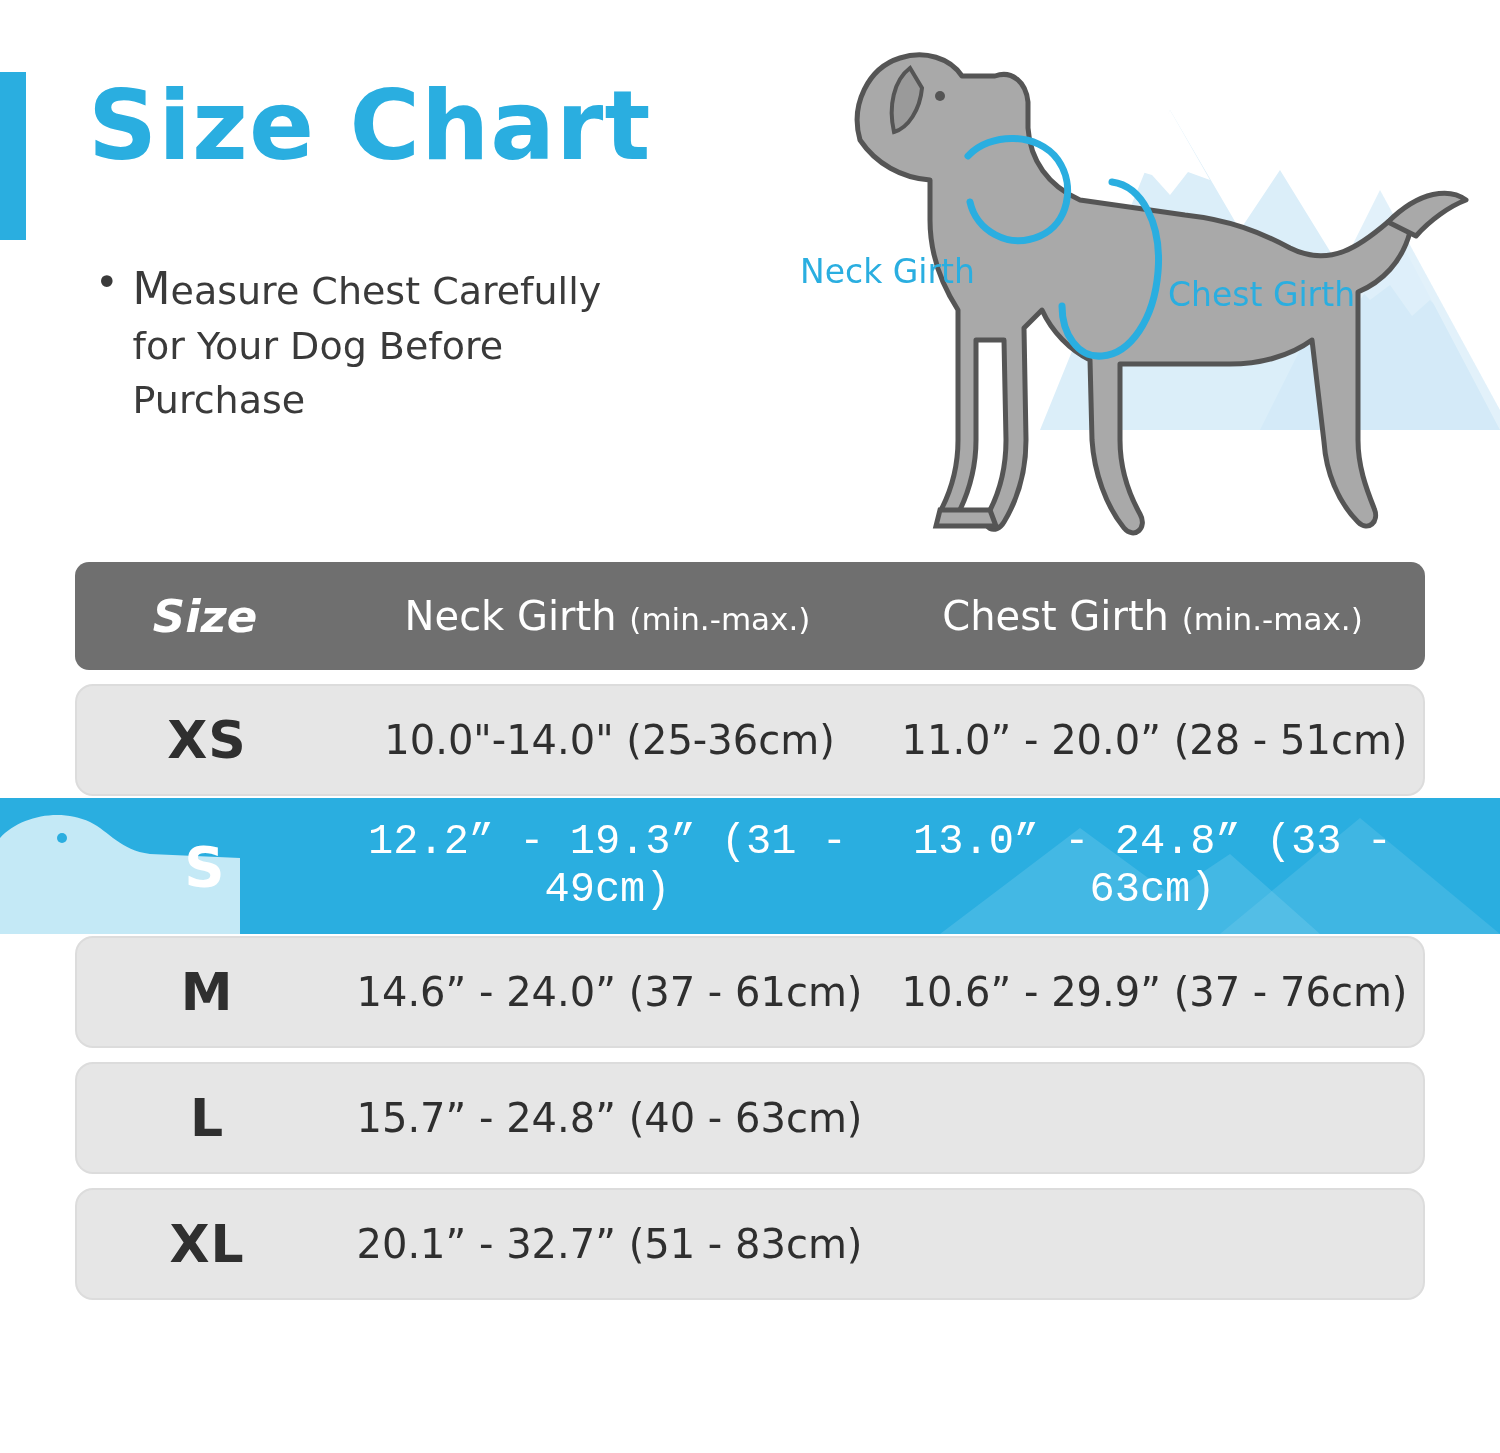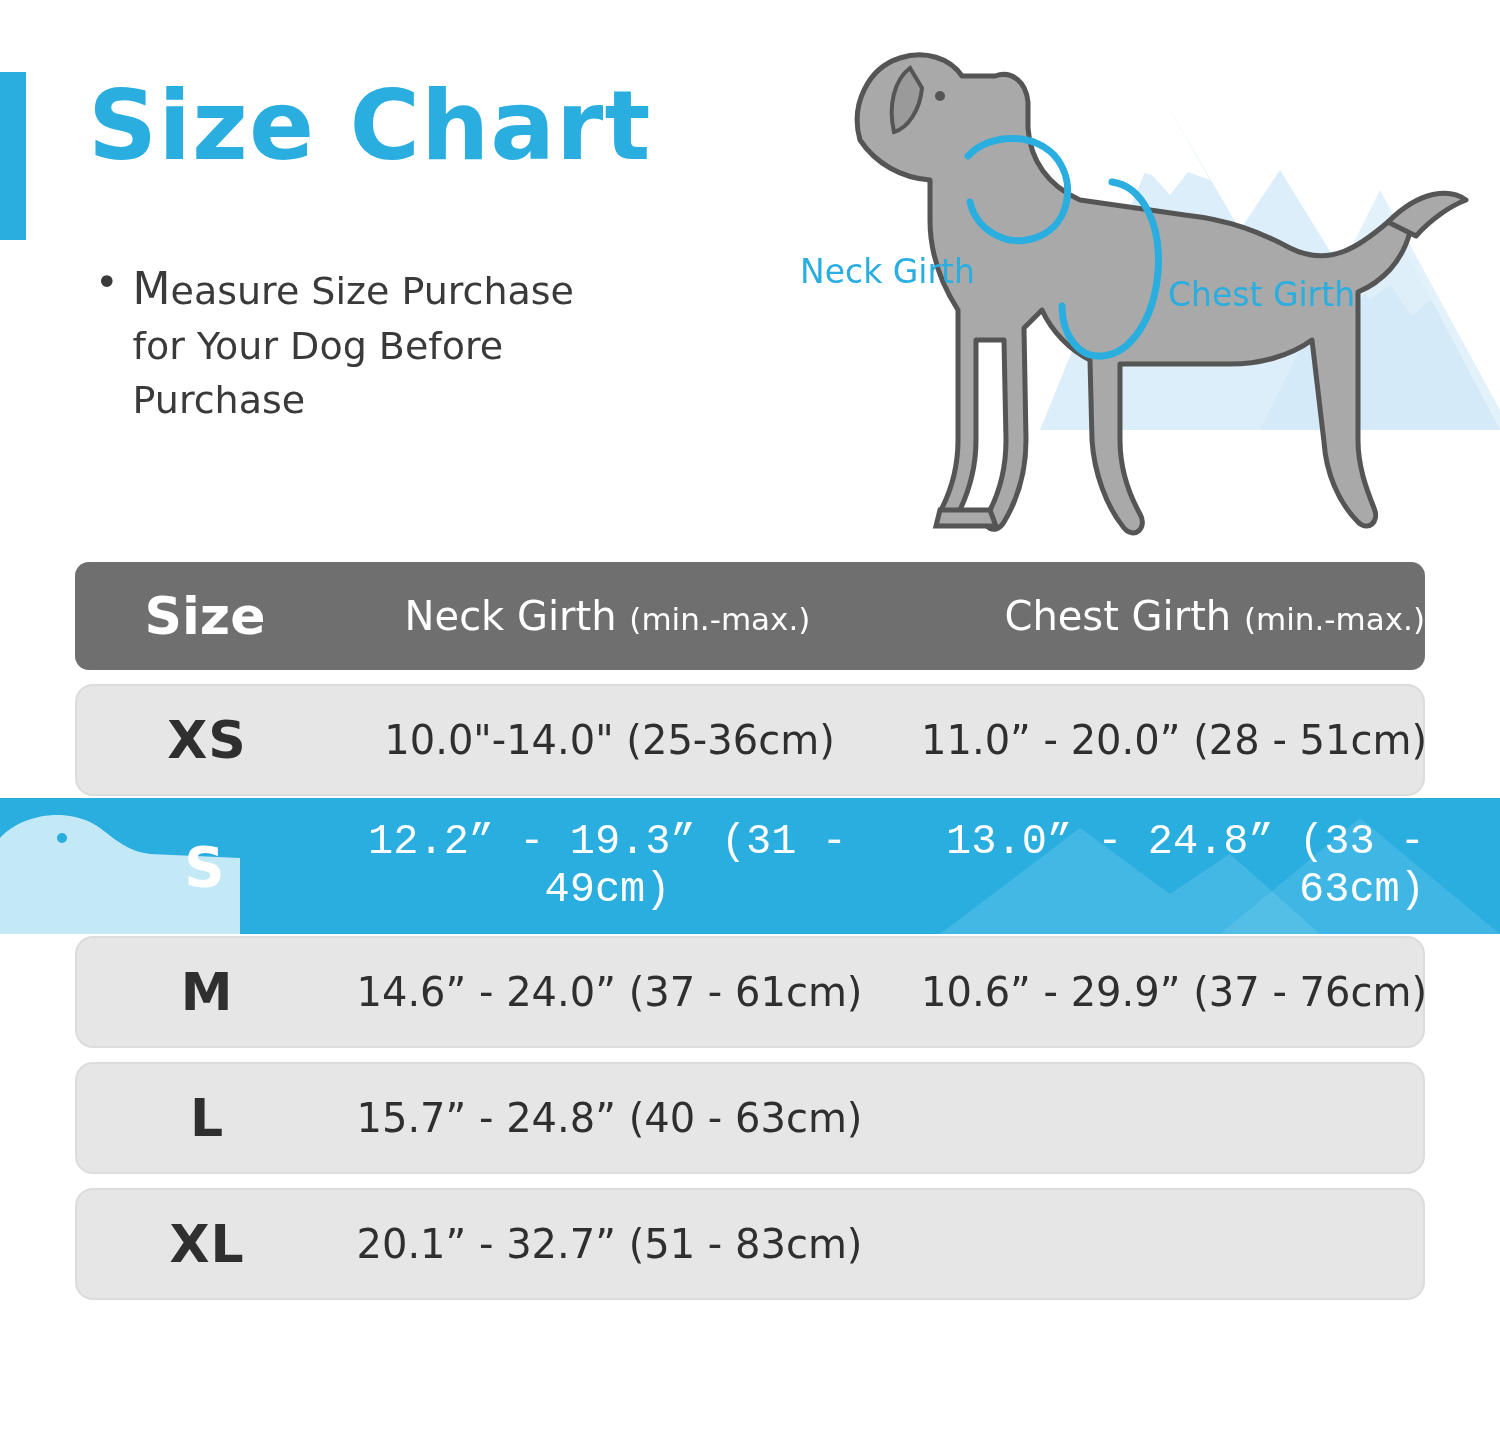--- a/index.html
+++ b/index.html
@@ -134,27 +134,28 @@
     text-align: center;
     flex: 0 0 260px;
   }
   .c-neck {
     width: 545px;
     text-align: center;
     flex: 0 0 545px;
   }
   .c-chest {
     width: 545px;
-    text-align: right;
+    text-align: center;
     flex: 0 0 545px;
   }
 
   .head-row .c-size {
-    font-size: 52px;
+    font-size: 45px;
     font-weight: bold;
+    font-style: italic;
   }
   .head-row .c-neck,
   .head-row .c-chest {
     font-size: 40px;
   }
   .head-row .minmax {
     font-size: 31px;
   }
 
   .data-row .c-size {
@@ -212,21 +213,21 @@
   <path d="M520 430 L640 190 L760 410 L760 430 Z" fill="#cfe8f6" opacity="0.6"></path>
 </svg>
 
 <div class="accent-bar"></div>
 
 <div class="title">Size Chart</div>
 
 <div class="note">
   <span class="note-dot">•</span>
   <div class="note-text">
-    <span class="cap">M</span><span>easure Size Purchase</span><br>
+    <span class="cap">M</span><span>easure Chest Carefully</span><br>
     <span>for Your Dog Before</span><br>
     <span>Purchase</span>
   </div>
 </div>
 
 <div class="dog-wrap">
   <svg viewBox="0 0 700 580" width="700" height="580">
 
     <path d="M70 130
              C60 95, 78 58, 110 48

